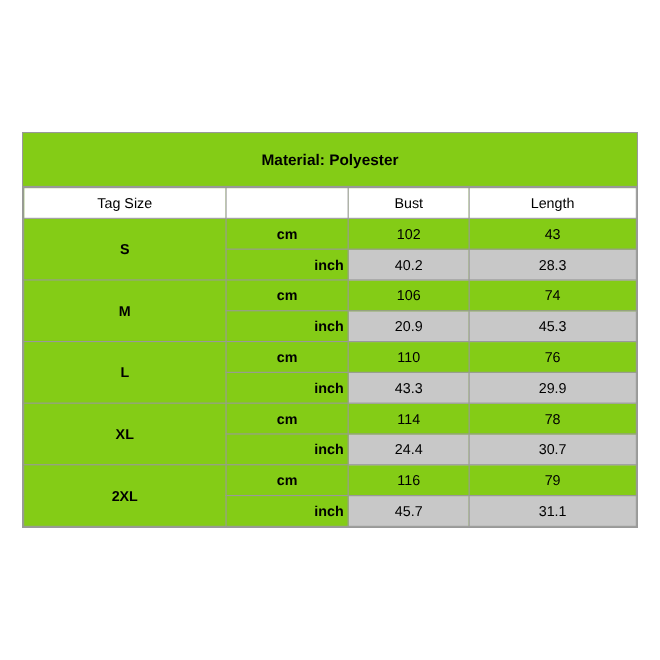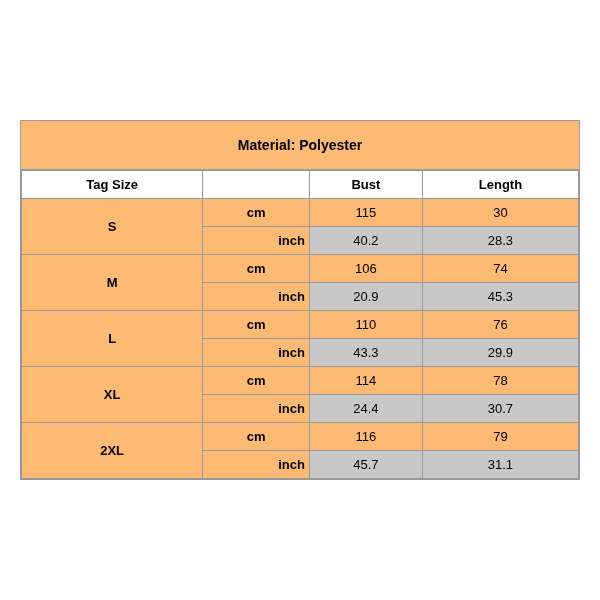--- a/index.html
+++ b/index.html
@@ -14,21 +14,21 @@
       display: flex;
       align-items: center;
       justify-content: center;
       background: #ffffff;
       font-family: Arial, sans-serif;
     }
 
     .outer-container {
       width: 560px;
       border: 1px solid #999;
-      background: #fdba74;
+      background: #84cc16;
     }
 
     .title-row {
       text-align: center;
       padding: 16px 10px;
       font-weight: bold;
       font-size: 14px;
       border-bottom: 1px solid #999;
     }
 
@@ -38,21 +38,21 @@
       font-size: 13px;
     }
 
     table th, table td {
       border: 1px solid #999;
       text-align: center;
       padding: 6px 4px;
     }
 
     .header-row th {
-      font-weight: bold;
+      font-weight: normal;
       background: #fff;
     }
 
     .tag-size-cell {
       font-weight: bold;
       vertical-align: middle;
     }
 
     .unit-cell {
       font-weight: bold;
@@ -78,22 +78,22 @@
         <th>Tag Size</th>
         <th></th>
         <th>Bust</th>
         <th>Length</th>
       </tr>
     </thead>
     <tbody id="table-body">
     <tr>
           <td rowspan="2" class="tag-size-cell">S</td>
           <td class="unit-cell">cm</td>
-          <td>115</td>
-          <td>30</td>
+          <td>102</td>
+          <td>43</td>
         </tr>
         <tr>
           <td class="unit-cell inch">inch</td>
           <td class="shaded">40.2</td>
           <td class="shaded">28.3</td>
         </tr>
         <tr>
           <td rowspan="2" class="tag-size-cell">M</td>
           <td class="unit-cell">cm</td>
           <td>106</td>

